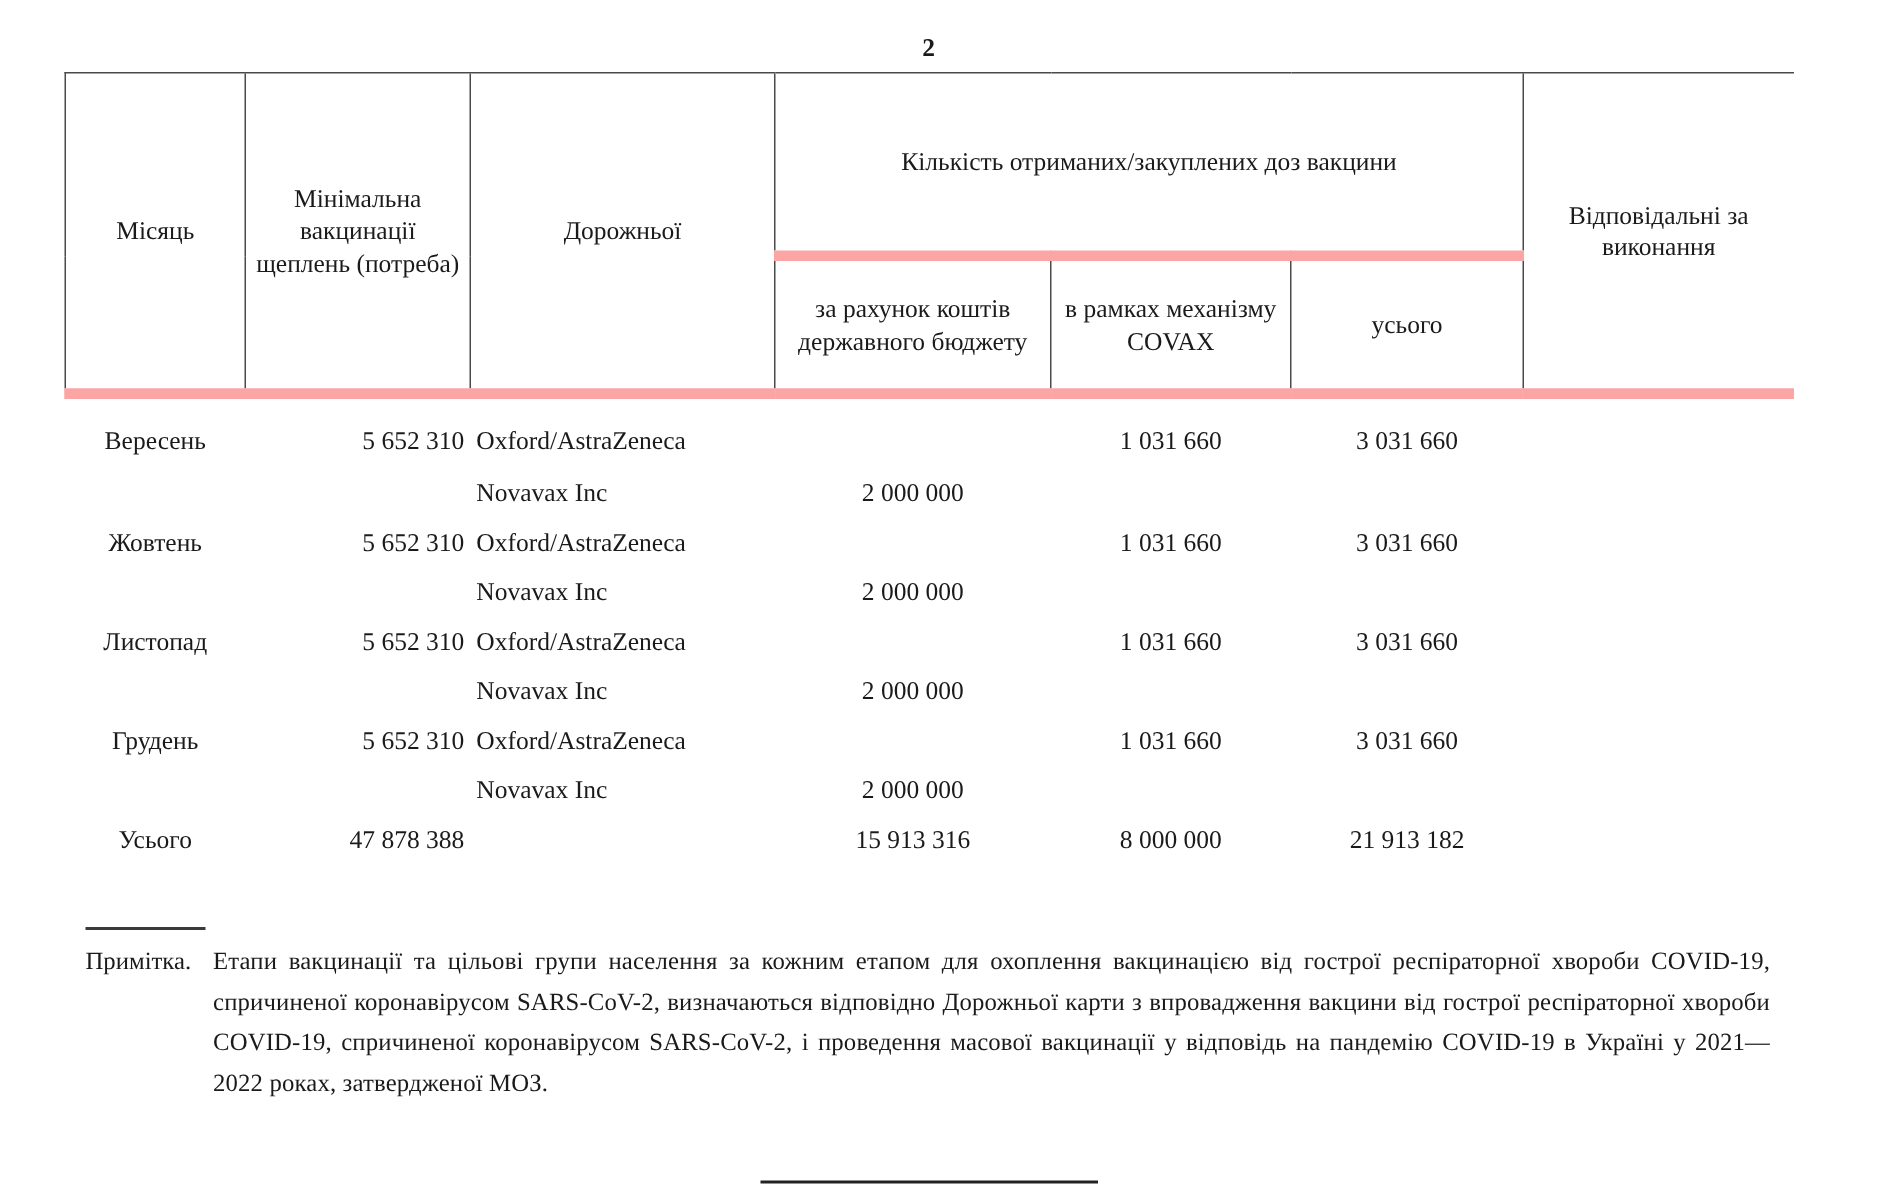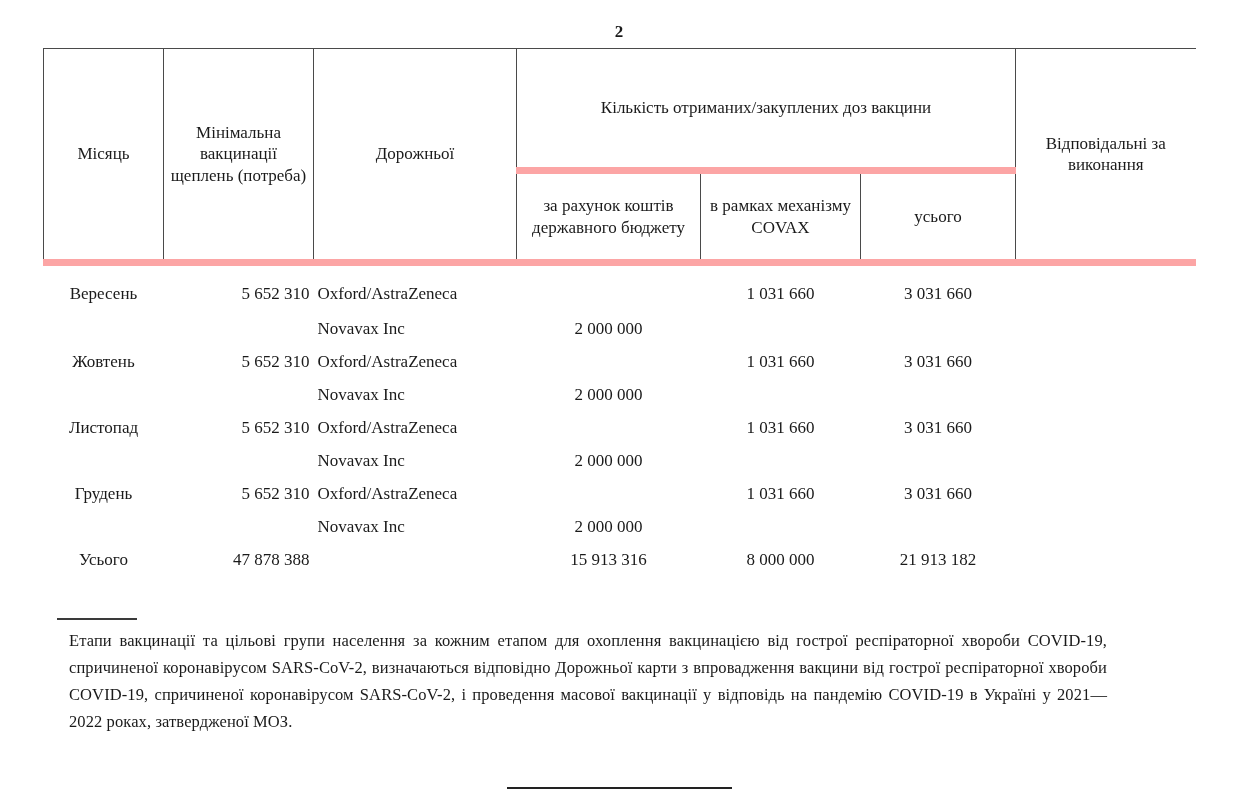--- a/index.html
+++ b/index.html
@@ -71,21 +71,20 @@
     margin-top: 7px;
     margin-left: 14px;
     font-size: 16.5px;
     line-height: 27px;
   }
   .footnote-label {
     flex: 0 0 85px;
     white-space: nowrap;
   }
   .footnote-text {
-    margin-left: 12px;
     width: 1038px;
     text-align: justify;
     letter-spacing: 0.1px;
   }
   .signature-line {
     margin: 52px auto 0 auto;
     width: 225px;
     border-top: 2px solid #222222;
     height: 0;
   }
@@ -202,18 +201,19 @@
         <td class="col-covax">8 000 000</td>
         <td class="col-total">21 913 182</td>
         <td class="col-resp"></td>
       </tr>
     </tbody>
   </table>
 
   <div class="footnote-rule"></div>
 
   <div class="footnote">
+    <div class="footnote-label">Примітка.</div>
     <div class="footnote-text">Етапи вакцинації та цільові групи населення за кожним етапом для охоплення вакцинацією від гострої респіраторної хвороби COVID-19, спричиненої коронавірусом SARS-CoV-2, визначаються відповідно Дорожньої карти з впровадження вакцини від гострої респіраторної хвороби COVID-19, спричиненої коронавірусом SARS-CoV-2, і проведення масової вакцинації у відповідь на пандемію COVID-19 в Україні у 2021—2022 роках, затвердженої МОЗ.</div>
   </div>
 
   <div class="signature-line"></div>
 
 </div>
 
 </body></html>

